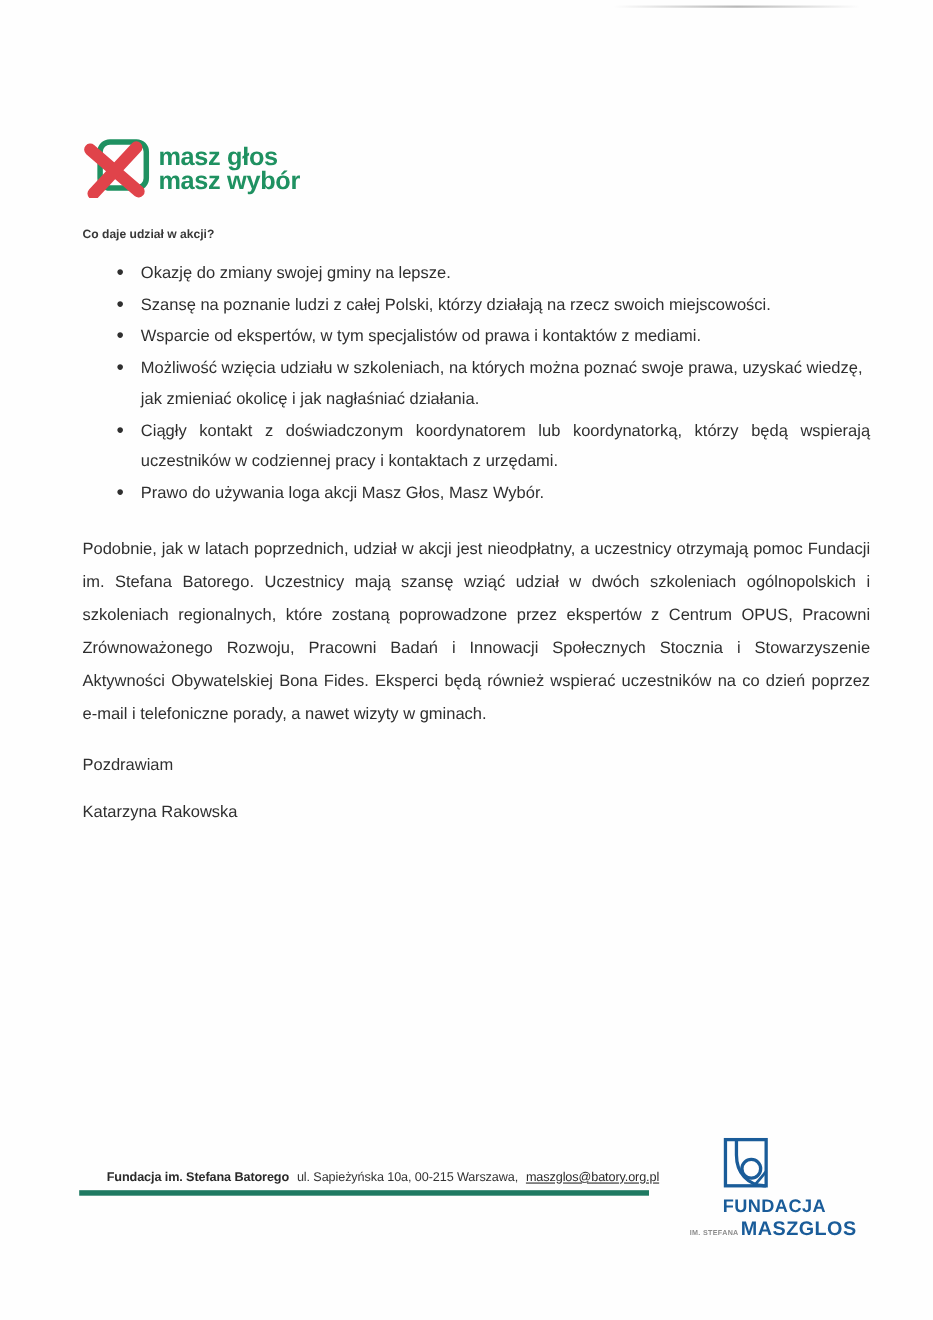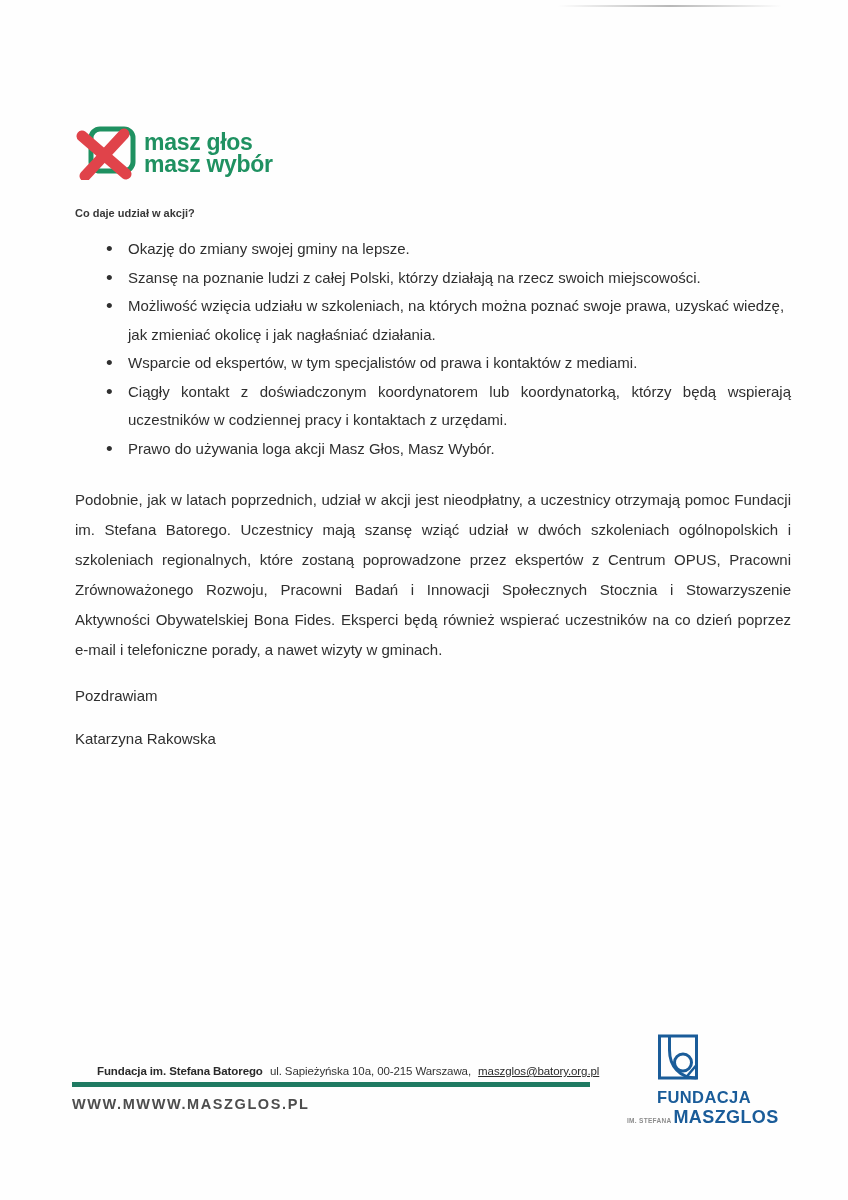--- a/index.html
+++ b/index.html
@@ -125,40 +125,39 @@
         <div>masz głos</div>
         <div>masz wybór</div>
       </span>
     </div>
 
     <div class="heading">Co daje udział w akcji?</div>
 
     <ul class="benefits">
       <li>Okazję do zmiany swojej gminy na lepsze.</li>
       <li>Szansę na poznanie ludzi z całej Polski, którzy działają na rzecz swoich miejscowości.</li>
+      <li>Wsparcie od ekspertów, w tym specjalistów od prawa i kontaktów z mediami.</li>
       <li>Możliwość wzięcia udziału w szkoleniach, na których można poznać swoje prawa, uzyskać wiedzę, jak zmieniać okolicę i jak nagłaśniać działania.</li>
-      <li>Wsparcie od ekspertów, w tym specjalistów od prawa i kontaktów z mediami.</li>
       <li class="justify">Ciągły kontakt z doświadczonym koordynatorem lub koordynatorką, którzy będą wspierają uczestników w codziennej pracy i kontaktach z urzędami.</li>
       <li>Prawo do używania loga akcji Masz Głos, Masz Wybór.</li>
     </ul>
 
     <p class="body-par">Podobnie, jak w latach poprzednich, udział w akcji jest nieodpłatny, a uczestnicy otrzymają pomoc Fundacji im. Stefana Batorego. Uczestnicy mają szansę wziąć udział w dwóch szkoleniach ogólnopolskich i szkoleniach regionalnych, które zostaną poprowadzone przez ekspertów z Centrum OPUS, Pracowni Zrównoważonego Rozwoju, Pracowni Badań i Innowacji Społecznych Stocznia i Stowarzyszenie Aktywności Obywatelskiej Bona Fides. Eksperci będą również wspierać uczestników na co dzień poprzez e-mail i telefoniczne porady, a nawet wizyty w gminach.</p>
 
     <p class="salutation">Pozdrawiam</p>
     <p class="signature">Katarzyna Rakowska</p>
   </div>
 
   <div class="footer">
     <div class="footer-line">
       <span class="org">Fundacja im. Stefana Batorego</span>
       <span class="addr">ul. Sapieżyńska 10a, 00-215 Warszawa,</span>
       <a class="email">maszglos@batory.org.pl</a>
     </div>
     <div class="green-rule"></div>
-    <div class="www">WWW.MWWW.MASZGLOS.PL</div>
   </div>
 
   <div class="batory">
     <div class="batory-icon-wrap">
       <svg width="42" height="54" viewBox="0 0 84 108">
         <rect x="5" y="4" width="74" height="84" fill="none" stroke="#1a5c99" stroke-width="6"></rect>
         <path d="M 25 4 L 25 32 C 25 64 45 88 79 88" fill="none" stroke="#1a5c99" stroke-width="6"></path>
         <circle cx="52" cy="57" r="17" fill="none" stroke="#1a5c99" stroke-width="6"></circle>
         <path d="M 79 62 L 57 88" fill="none" stroke="#1a5c99" stroke-width="5"></path>
       </svg>

